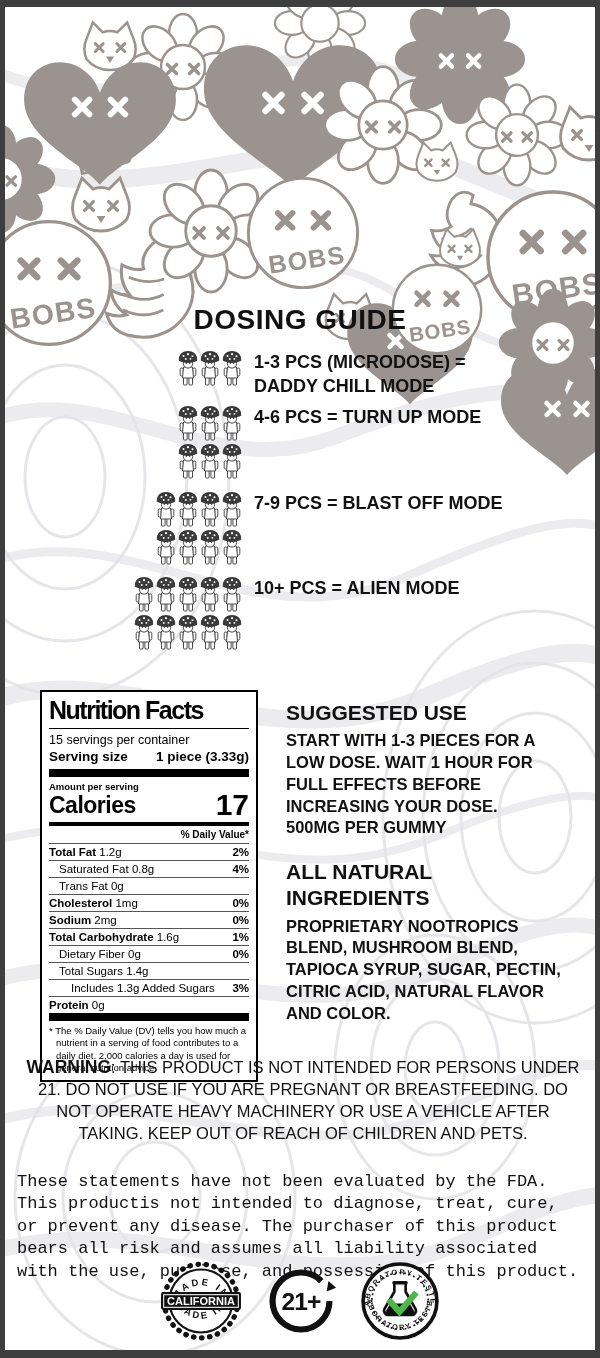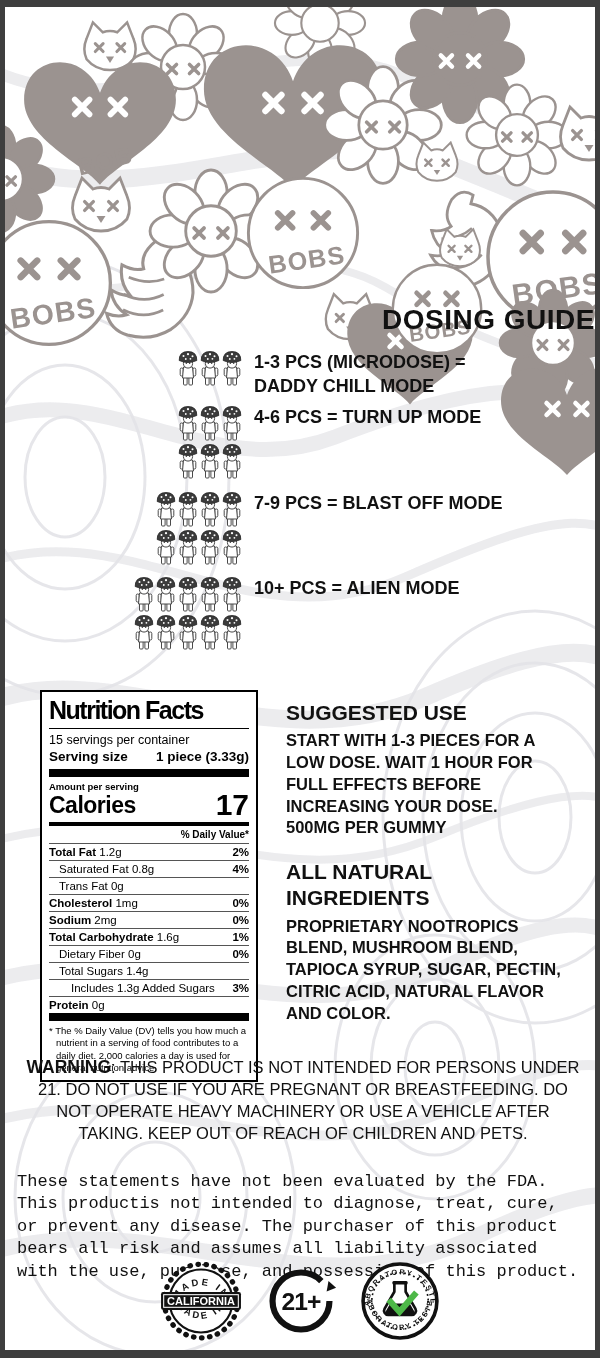--- a/index.html
+++ b/index.html
@@ -12,21 +12,21 @@
 
   
   .pp{fill:var(--p,#fff);stroke:var(--s,#9b9390);stroke-width:2.5;}
   .cc{fill:var(--c,#fff);stroke:#9b9390;stroke-width:2.5;}
   .cb{fill:#fff;stroke:#9b9390;stroke-width:2.8;}
   .cn{fill:#9b9390;stroke:none;}
   .fl{fill:none;stroke:#9b9390;stroke-width:2.5;}
   .bt{fill:#9b9390;font:bold 24px "Liberation Sans",sans-serif;letter-spacing:1px;text-anchor:middle;}
 
   
-  .dg-title{position:absolute;left:0;right:0;top:297px;text-align:right;
+  .dg-title{position:absolute;left:0;right:0;top:297px;text-align:center;
             font-size:28px;font-weight:bold;letter-spacing:.5px;color:#111;}
   .dose-row{position:absolute;left:126px;width:460px;display:flex;align-items:flex-start;}
   .dose-iconbox{width:112px;display:flex;justify-content:flex-end;flex-shrink:0;}
   .dose-icons{display:flex;flex-wrap:wrap;justify-content:flex-end;}
   .dose-label{margin-left:11px;font-size:18px;font-weight:bold;color:#111;
               line-height:1.35;white-space:pre-line;}
 
   
   .nf-box{position:absolute;left:35px;top:683px;width:218px;background:#fff;
           border:2px solid #000;padding:4px 7px 6px;box-sizing:border-box;color:#000;}

